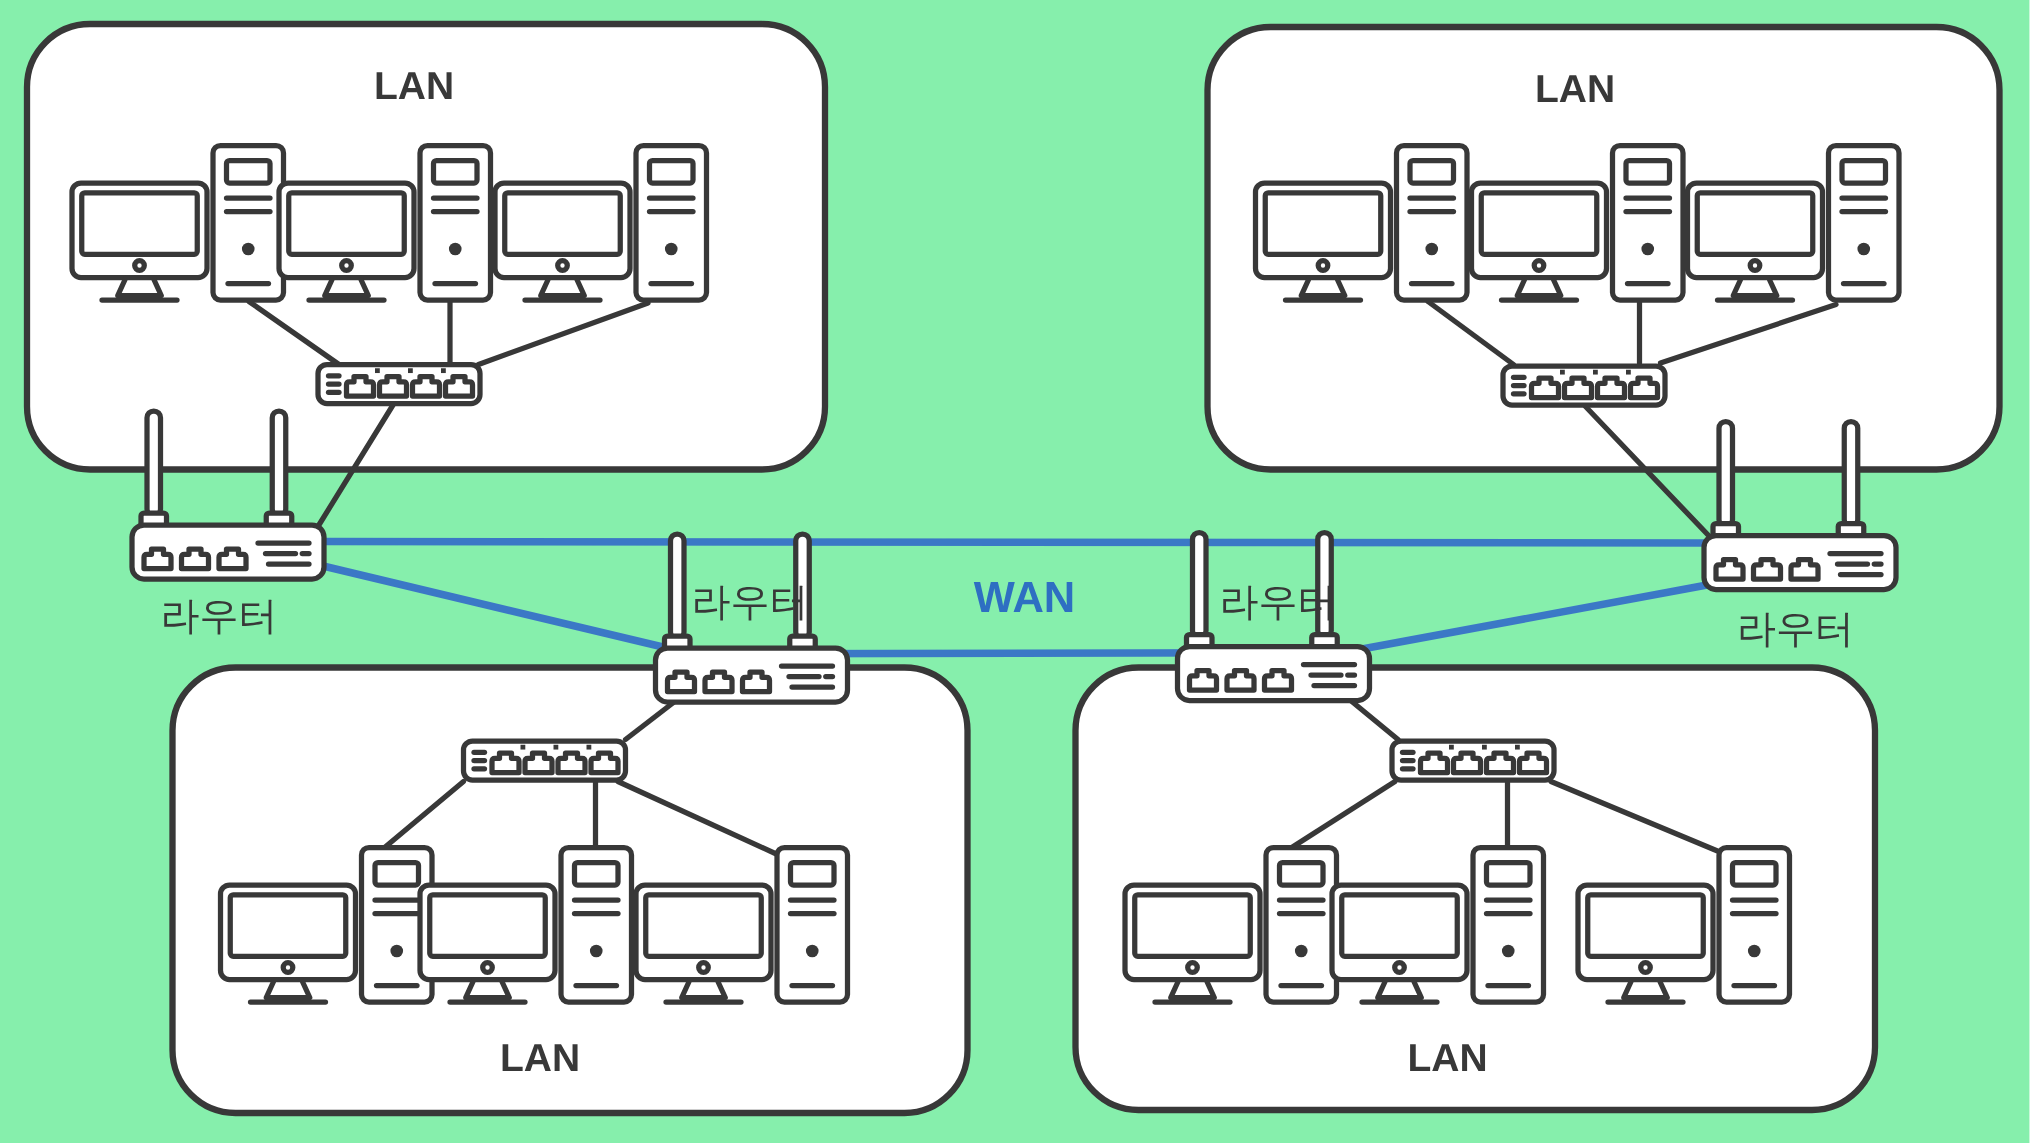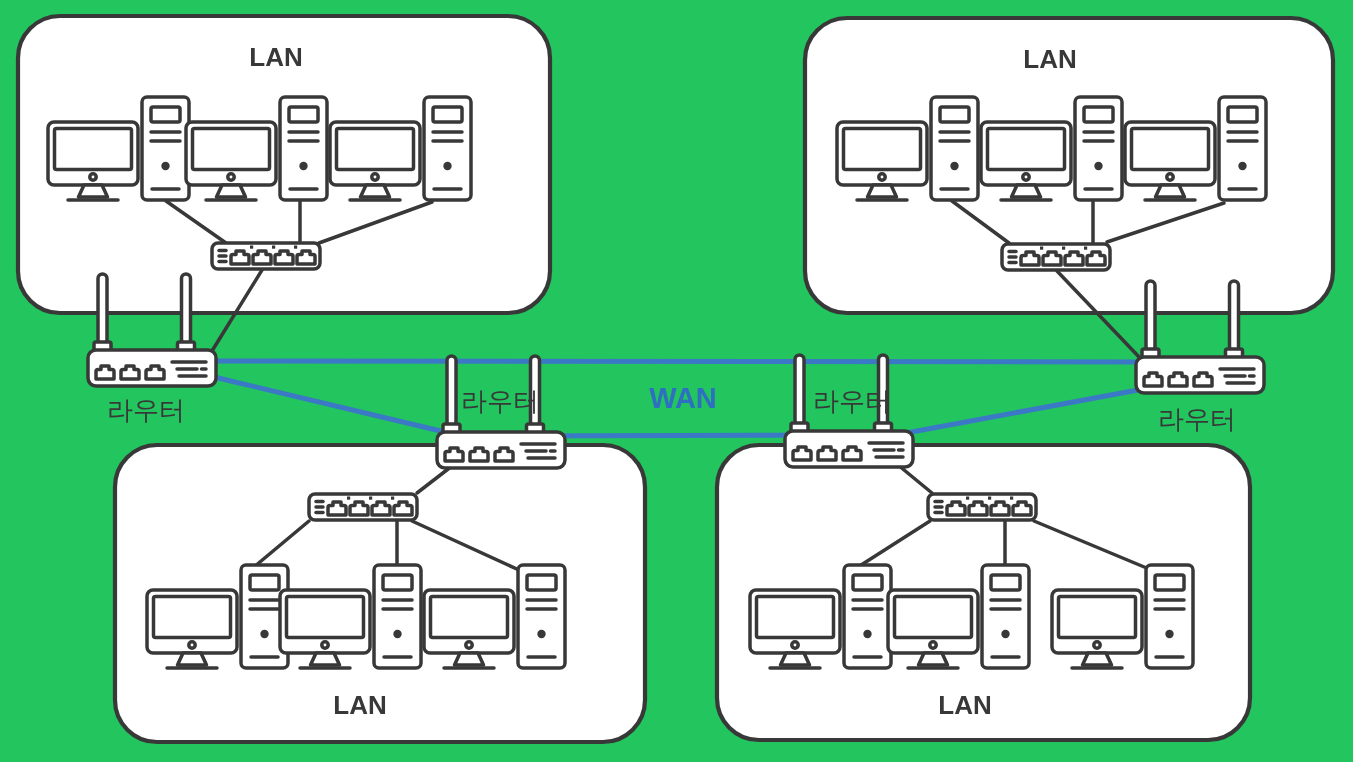--- a/index.html
+++ b/index.html
@@ -1,17 +1,17 @@
 <!DOCTYPE html>
 <html><head>
 <meta charset="utf-8">
 <style>
   html,body{margin:0;padding:0;background:#ffffff;}
   .canvas{
-    position:relative;width:1353px;height:762px;background:#22c55e;
+    position:relative;width:1353px;height:762px;background:#86efac;
     font-family:"Liberation Sans", sans-serif;overflow:hidden;
   }
   svg{display:block;}
   .ln{fill:none;stroke:#383838;stroke-width:3.5;stroke-linecap:round;stroke-linejoin:round;}
   .lnf{fill:#ffffff;stroke:#383838;stroke-width:3.5;stroke-linecap:round;stroke-linejoin:round;}
   .box{fill:#ffffff;stroke:#383838;stroke-width:4.2;}
   .conn{stroke:#383838;stroke-width:3.5;stroke-linecap:round;fill:none;}
   .wanline{stroke:#3b78c6;stroke-width:5;stroke-linecap:round;fill:none;}
   .dot{fill:#383838;stroke:none;}
   .lan-lbl{fill:#383838;font-size:26px;font-weight:600;text-anchor:middle;}

